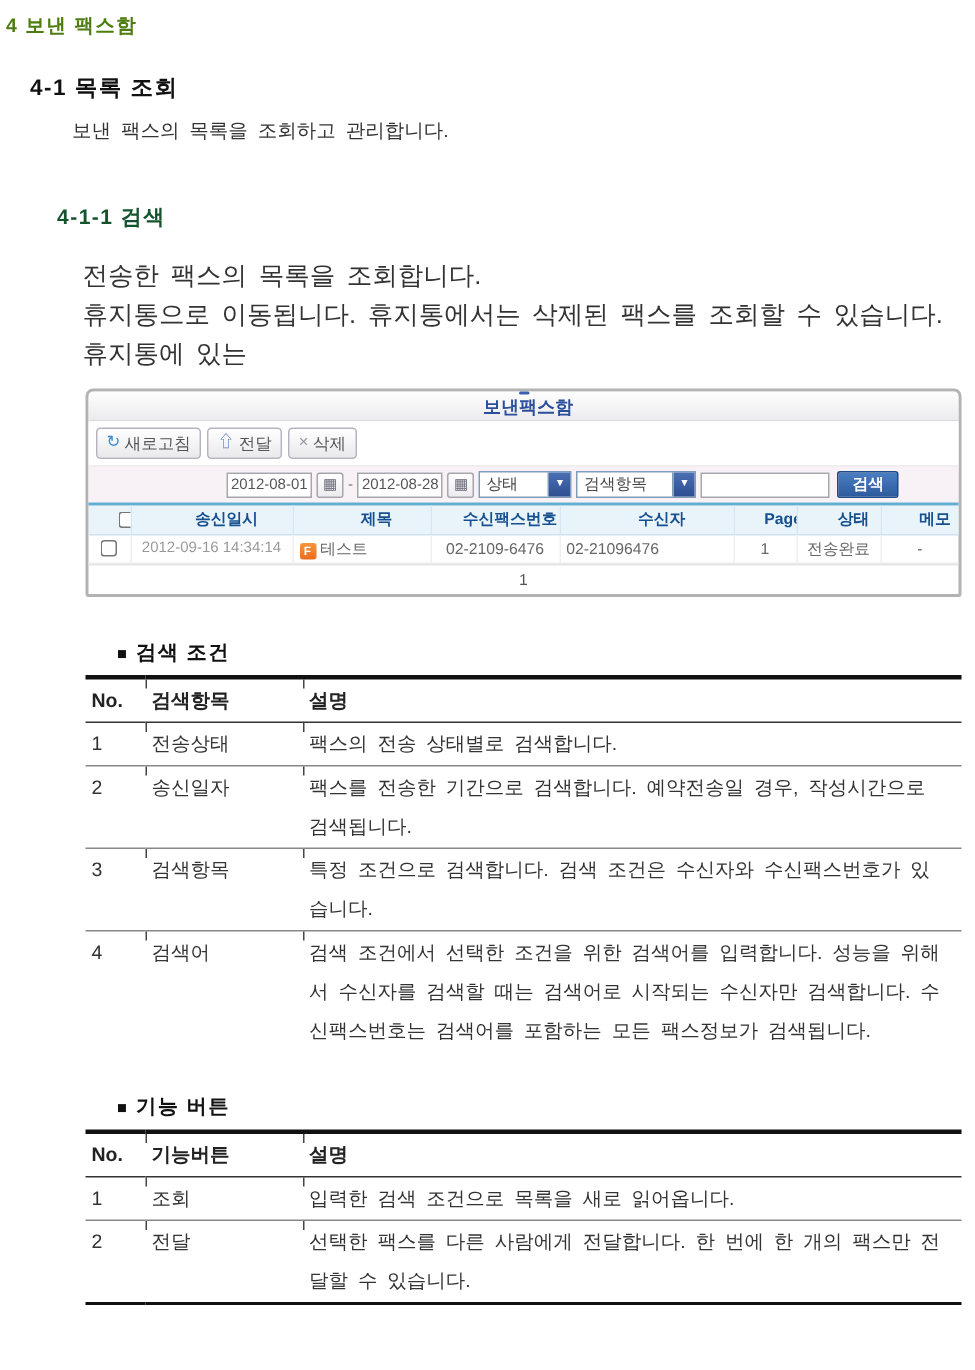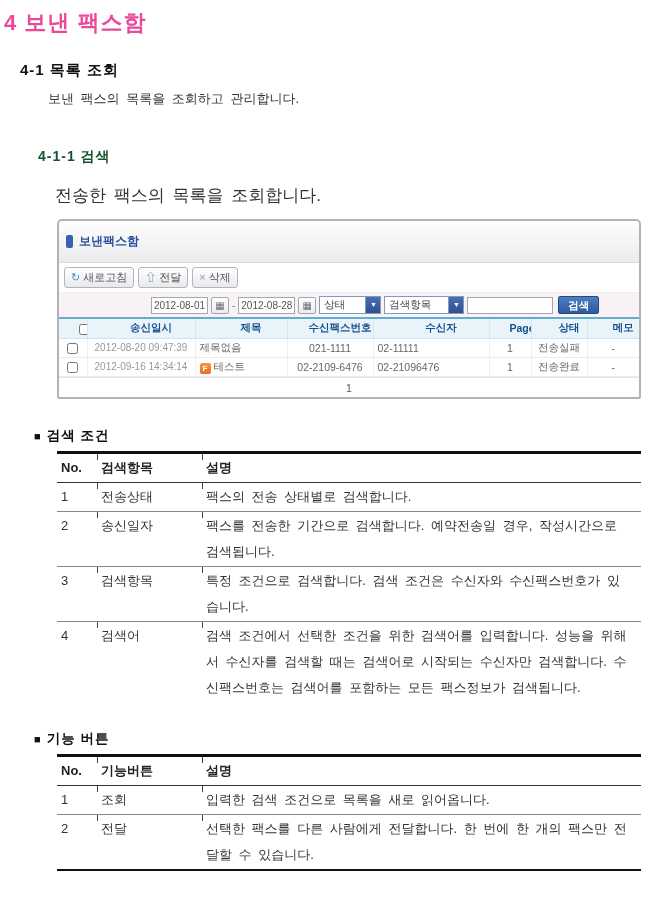--- a/index.html
+++ b/index.html
@@ -4,37 +4,37 @@
 <style>
   * { margin:0; padding:0; box-sizing:border-box; }
   html,body { background:#fff; }
   body {
     width:650px; height:913px; overflow:hidden; position:relative;
     font-family:"Liberation Sans","DejaVu Sans",sans-serif;
     color:#222;
   }
 
   
-  .h1 { margin:8px 0 0 4px; font-size:22px; font-weight:bold; color:#ec4899; letter-spacing:1px; }
+  .h1 { margin:8px 0 0 4px; font-size:13px; font-weight:bold; color:#4d7c0f; letter-spacing:1px; }
   .h2 { margin:23px 0 0 20px; font-size:15px; font-weight:bold; color:#111; letter-spacing:1px; }
   .lead { margin:10px 0 0 48px; font-size:13px; color:#333; word-spacing:3px; }
   .h3 { margin:40px 0 0 38px; font-size:14px; font-weight:bold; color:#14532d; letter-spacing:1px; }
   .para { margin:17px 0 0 55px; font-size:17px; color:#333; word-spacing:3px; }
   .para div { line-height:26px; }
 
   
   .panel {
     margin:10px 0 0 57px; width:584px; background:#fff;
     border:2px solid #b3b3b3; border-radius:5px 5px 2px 2px;
     font-size:11px;
   }
   .panel-header {
-    height:42px; padding:0 7px; display:flex; align-items:center;
+    height:20px; padding:0 7px; display:flex; align-items:center;
     background:linear-gradient(#fefefe,#ebebee);
-    border-bottom:1px solid #dcdce0; border-radius:4px 4px 0 0;
+    border-bottom:1px solid #dcdce0; border-radius:4px 4px 0 0;flex-direction:column;
   }
   .app-title-icon { width:7px; height:13px; background:#3a5fb0; border-radius:2px; }
   .app-title { margin-left:6px; font-size:12px; font-weight:bold; color:#2c4f9c; }
   .tabs { margin-left:auto; display:flex; align-items:flex-end; height:100%; }
   .tab {
     width:64px; height:20px; line-height:19px; text-align:center; font-size:11px;
     border:1px solid #c3c3cc; border-bottom:none; border-radius:3px 3px 0 0;
     background:#f0f0f3; color:#8a8a92; margin-left:2px; cursor:default;
   }
   .tab.active { background:#fff; color:#7a3f9d; font-weight:bold; height:21px; }
@@ -98,21 +98,21 @@
   .fax-table .rcv { text-align:left; }
   .fax-chk { width:11px; height:11px; vertical-align:middle; }
   .att-icon {
     display:inline-block; width:11px; height:11px; margin-right:3px; vertical-align:-1px;
     background:linear-gradient(#f6953f,#ec6c1f); border-radius:2px;
     color:#fff; font-size:8px; line-height:11px; text-align:center; font-weight:bold;
   }
   .pagination { height:20px; border-top:1px solid #e4e4e4; text-align:center; font-size:10.5px; color:#555; line-height:20px; }
 
   
-  .sec-heading { margin:28px 0 6px 34px; font-size:13.5px; font-weight:bold; color:#111; letter-spacing:1px; }
+  .sec-heading { margin:28px 0 6px 78px; font-size:13.5px; font-weight:bold; color:#111; letter-spacing:1px; }
   .sec-heading .sq { font-size:11px; margin-right:5px; }
   table.doc-table {
     margin-left:57px; width:584px; border-collapse:collapse;
     font-size:13px; color:#333; border-top:3px solid #111;
   }
   .doc-table th, .doc-table td {
     text-align:left; vertical-align:top; font-weight:normal;
     padding:1px 4px; line-height:26px; position:relative; word-spacing:3px;
   }
   .doc-table th { font-weight:bold; color:#222; border-bottom:1px solid #333; }
@@ -130,20 +130,21 @@
 </head>
 <body>
 
 <div class="h1">4 보낸 팩스함</div>
 <div class="h2">4-1 목록 조회</div>
 <div class="lead">보낸 팩스의 목록을 조회하고 관리합니다.</div>
 <div class="h3">4-1-1 검색</div>
 
 <div class="para">
   <div>전송한 팩스의 목록을 조회합니다.</div>
+  <div>휴지통으로 이동됩니다. 휴지통에서는 삭제된 팩스를 조회할 수 있습니다. 휴지통에 있는</div>
 </div>
 
 <div class="panel">
 
   <div class="panel-header">
     <span class="app-title-icon"></span>
     <span class="app-title">보낸팩스함</span>
   </div>
 
   <div class="toolbar">
@@ -198,30 +199,20 @@
         <td>수신팩스번호</td>
         <td>수신자</td>
         <td>Page</td>
         <td>상태</td>
         <td>메모</td>
       </tr>
     </thead>
     <tbody>
       <tr>
         <td><input type="checkbox" class="fax-chk" style=""></td>
-        <td class="dt">2012-08-20 09:47:39</td>
-        <td class="ttl">제목없음</td>
-        <td>021-1111</td>
-        <td class="rcv">02-11111</td>
-        <td>1</td>
-        <td>전송실패</td>
-        <td>-</td>
-      </tr>
-      <tr>
-        <td><input type="checkbox" class="fax-chk" style=""></td>
         <td class="dt">2012-09-16 14:34:14</td>
         <td class="ttl"><span class="att-icon">F</span><span>테스트</span></td>
         <td>02-2109-6476</td>
         <td class="rcv">02-21096476</td>
         <td>1</td>
         <td>전송완료</td>
         <td>-</td>
       </tr>
     </tbody>
   </table>

